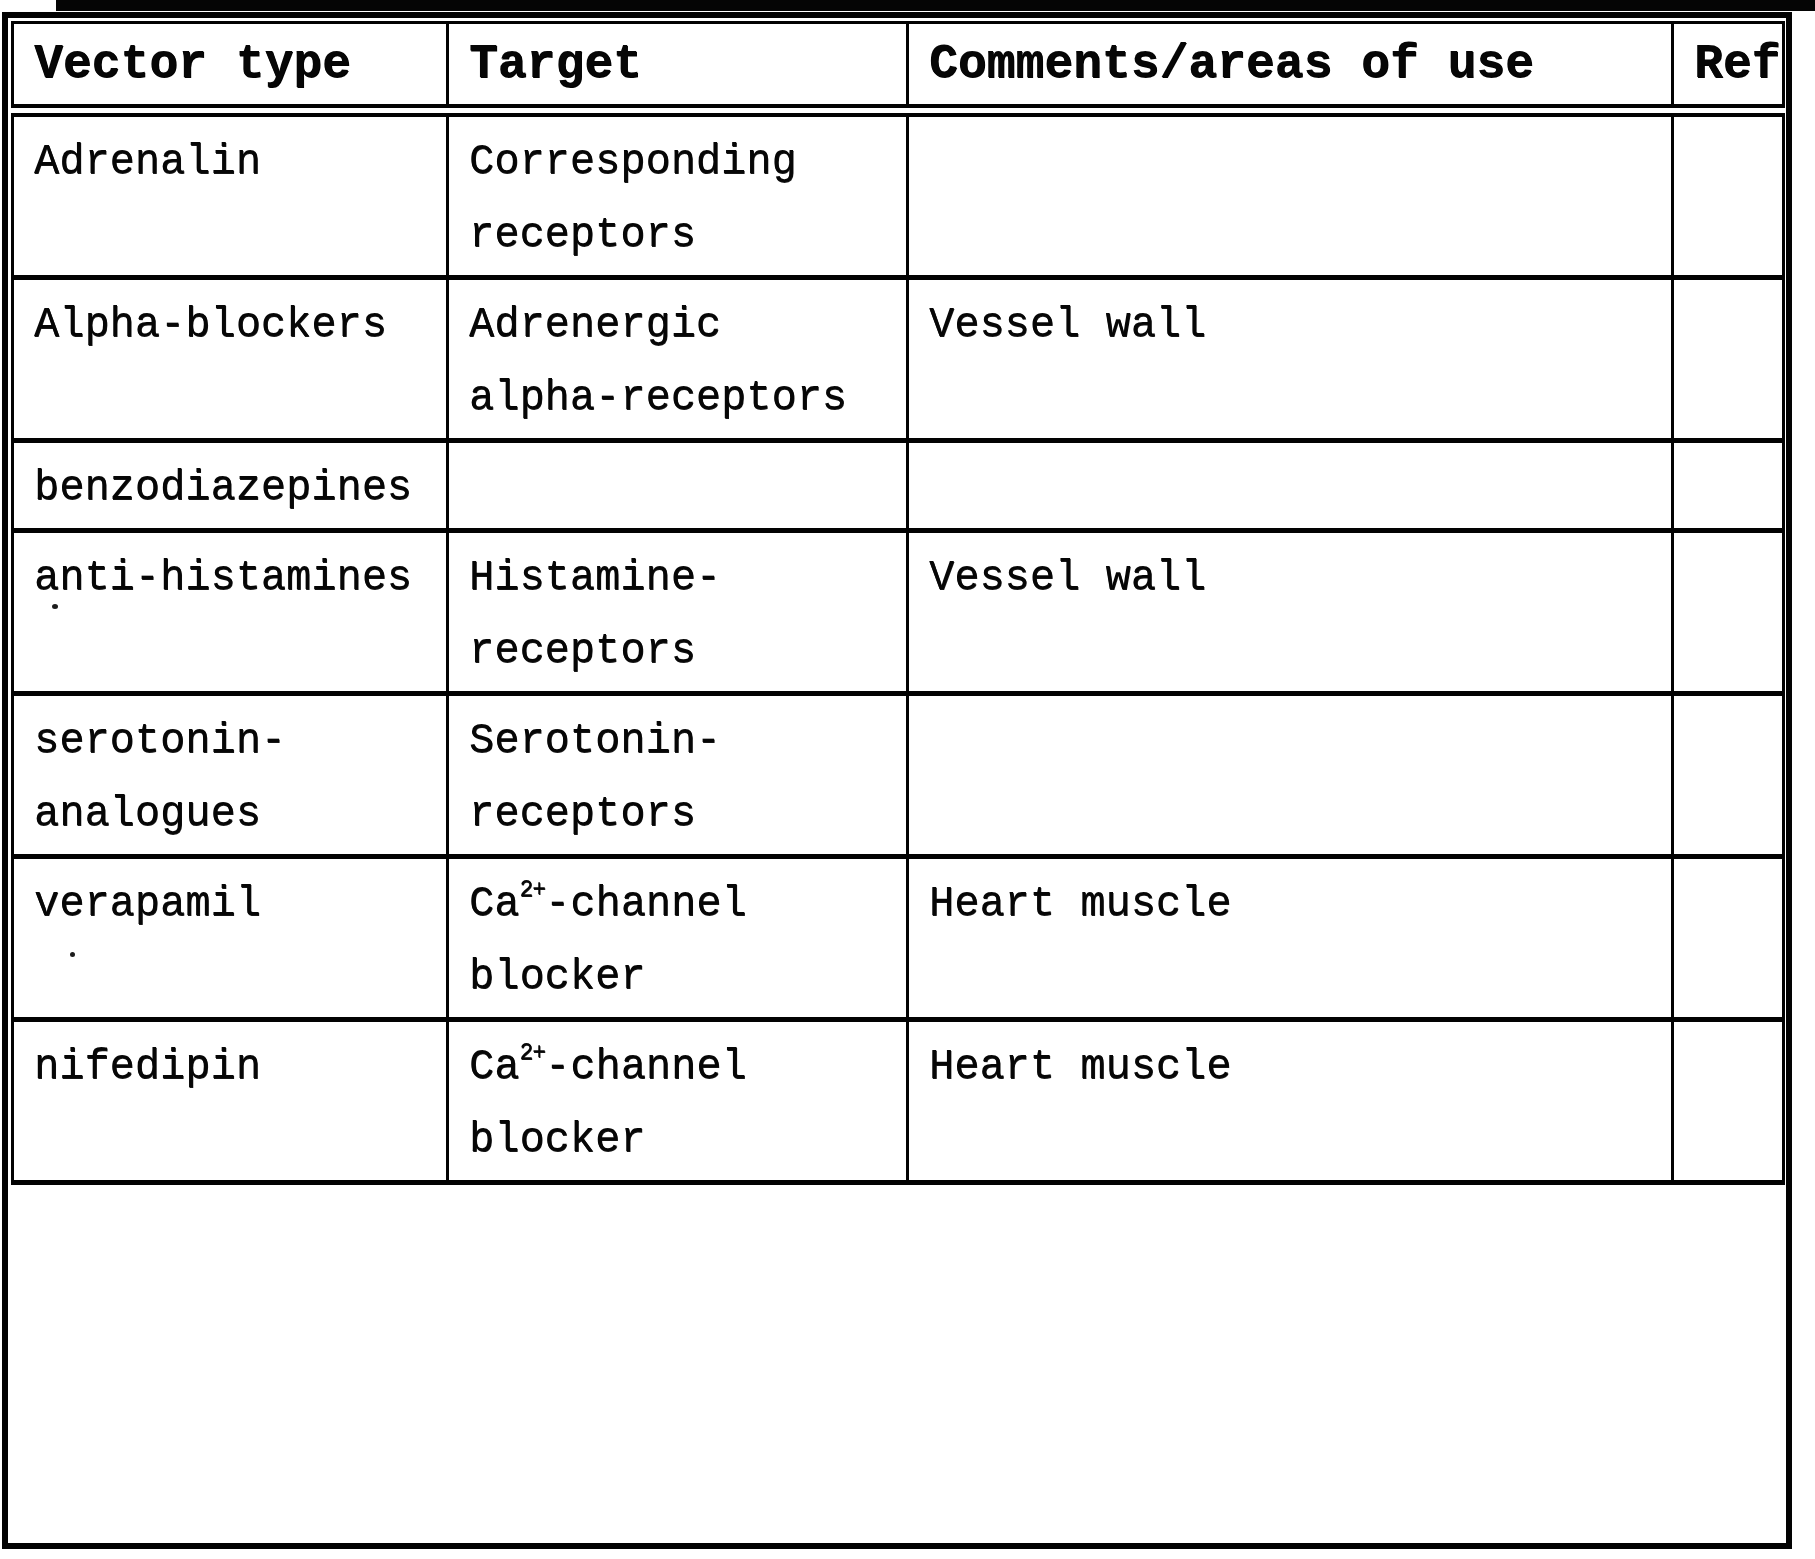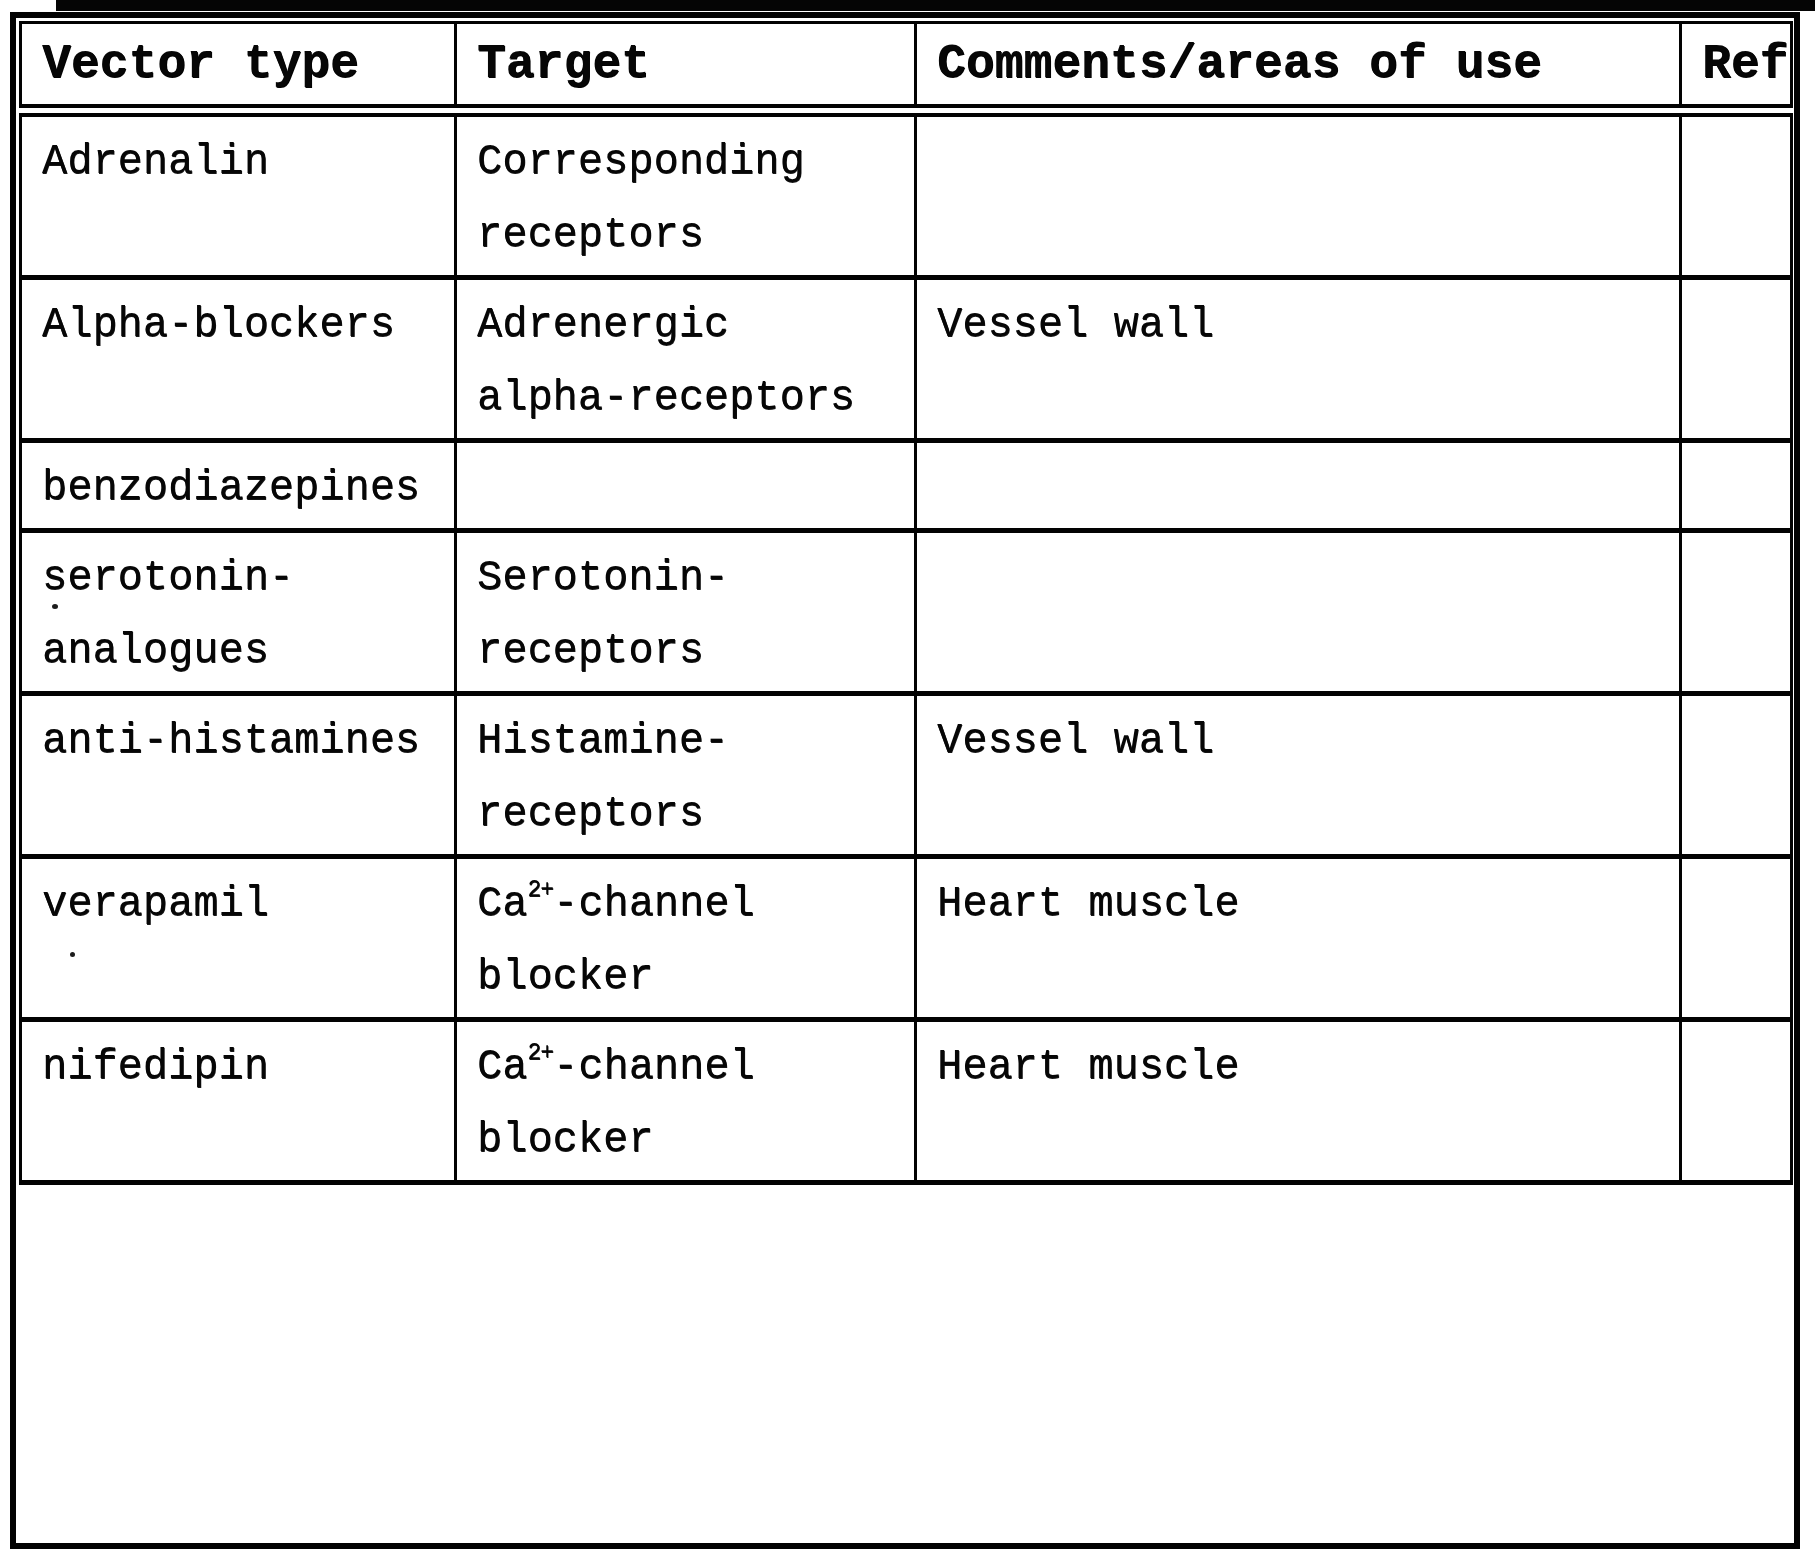--- a/index.html
+++ b/index.html
@@ -21,21 +21,21 @@
     position: absolute;
     top: 0;
     left: 56px;
     width: 1759px;
     height: 11px;
     background: #050505;
   }
   
   .table-frame {
     position: absolute;
-    left: 10px;
+    left: 2px;
     top: 12px;
     width: 1790px;
     height: 1537px;
     box-sizing: border-box;
     border: 6px solid #020202;
     padding: 3px;
   }
   table.scan-table {
     width: 100%;
     border-collapse: collapse;
@@ -135,41 +135,41 @@
           <tr>
             <td>
               <div class="line"><span>benzodiazepines</span></div>
             </td>
             <td></td>
             <td></td>
             <td></td>
           </tr>
           <tr>
             <td>
+              <div class="line"><span>anti-histamines</span></div>
+            </td>
+            <td>
+              <div class="line"><span>Histamine-</span></div>
+              <div class="line"><span>receptors</span></div>
+            </td>
+            <td>
+              <div class="line"><span>Vessel wall</span></div>
+            </td>
+            <td></td>
+          </tr>
+          <tr>
+            <td>
               <div class="line"><span>serotonin-</span></div>
               <div class="line"><span>analogues</span></div>
             </td>
             <td>
               <div class="line"><span>Serotonin-</span></div>
               <div class="line"><span>receptors</span></div>
             </td>
             <td></td>
-            <td></td>
-          </tr>
-          <tr>
-            <td>
-              <div class="line"><span>anti-histamines</span></div>
-            </td>
-            <td>
-              <div class="line"><span>Histamine-</span></div>
-              <div class="line"><span>receptors</span></div>
-            </td>
-            <td>
-              <div class="line"><span>Vessel wall</span></div>
-            </td>
             <td></td>
           </tr>
           <tr>
             <td>
               <div class="line"><span>verapamil</span></div>
             </td>
             <td>
               <div class="line"><span>Ca</span><sup>2+</sup><span>-channel</span></div>
               <div class="line"><span>blocker</span></div>
             </td>

